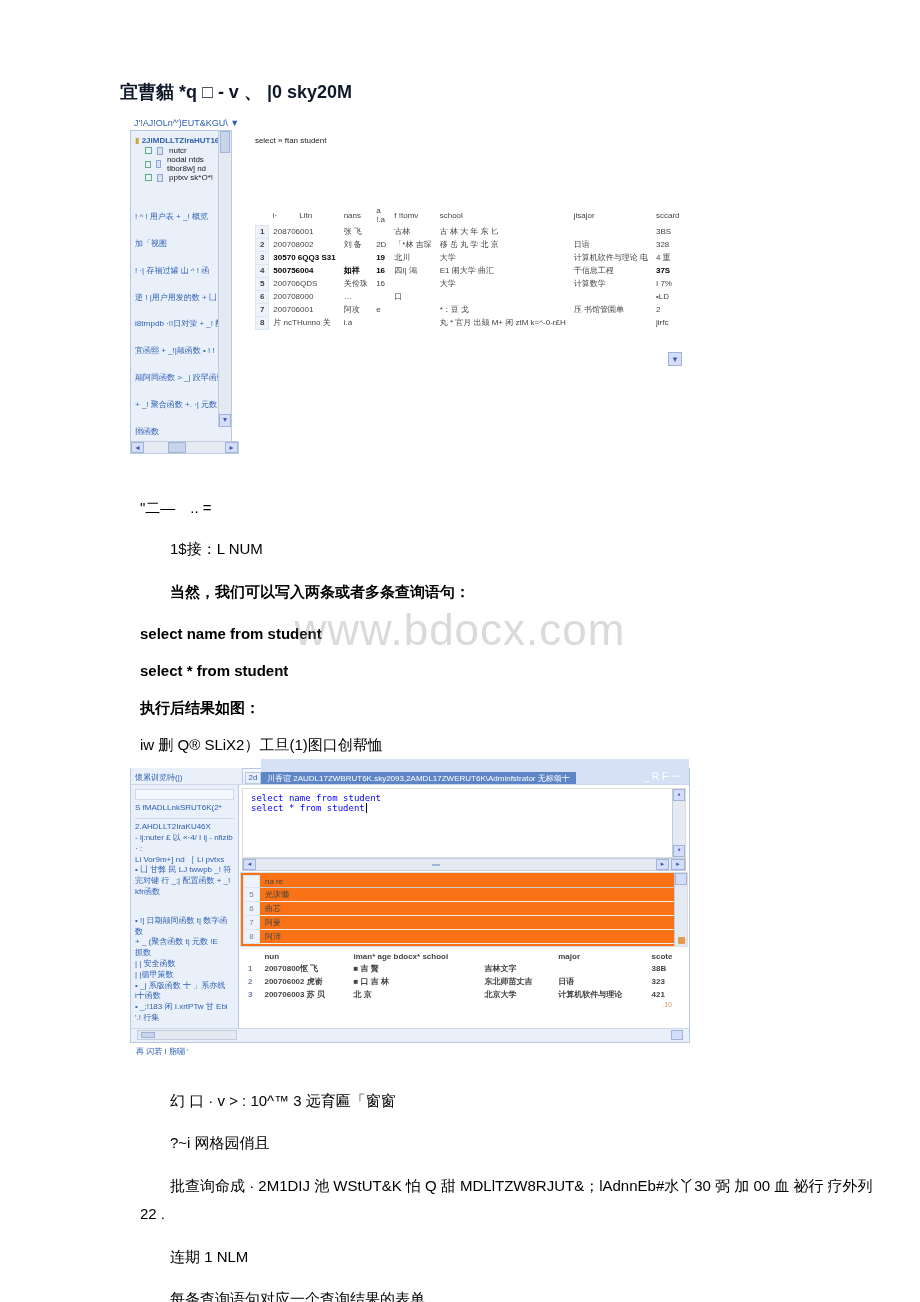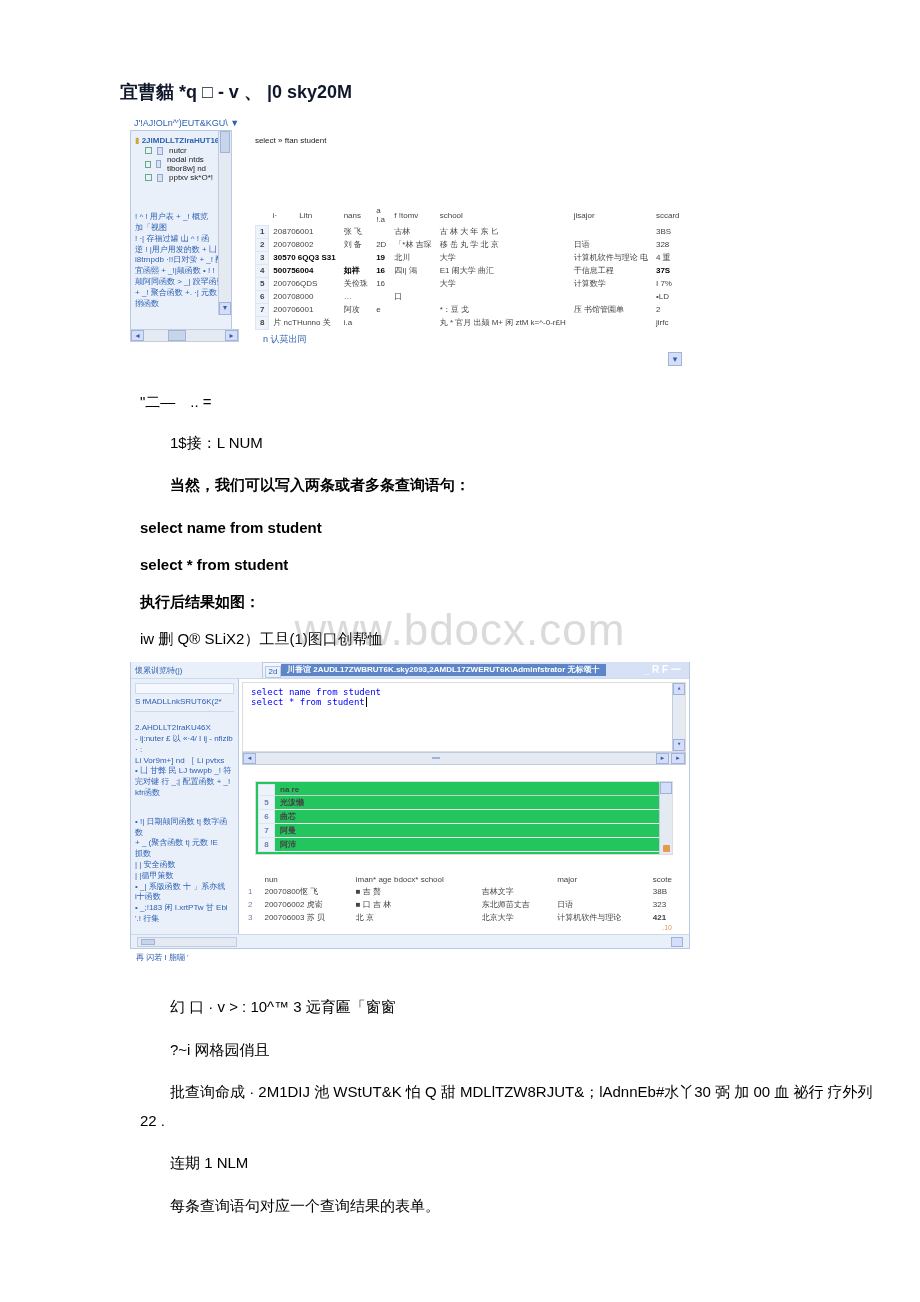--- a/index.html
+++ b/index.html
@@ -49,21 +49,21 @@
   }
   .tree-root { color:#2d60b3; font-weight:bold; }
   .tree-node { margin-left: 10px; display:flex; align-items:center; gap:3px;}
   .tree-box { width:7px; height:7px; border:1px solid #6a8; display:inline-block; margin-right:2px;}
   .leaf-icon { width:6px; height:8px; background:#d9e2f2; border:1px solid #8fa6cf; display:inline-block; margin-right:3px;}
   .tree-block2 {
     color:#2d60b3;
     margin-top: 30px;
     line-height:1.35;
   }
-  .tree-block2 p { color:#2d60b3; }
+  .tree-block2 p { color:#2d60b3;margin-top:16px; }
   .scrollbar-box-v {
     position:absolute; right:0; top:0; bottom:14px; width:13px;
     background:#e4e9f2; border-left:1px solid #c0cde0;
   }
   .scrollbar-box-v .thumb {
     position:absolute; left:1px; right:1px; top:0; height:22px;
     background:#c7d4ea; border:1px solid #9fb4d6;
   }
   .scrollbar-box-v .btn-down {
     position:absolute; left:0; right:0; bottom:0; height:13px;
@@ -137,32 +137,32 @@
     border:1px solid #b8c9e6;
     background:#fff;
     position:relative;
   }
   .shot2-tabs {
     display:flex; align-items:flex-end;
     background: linear-gradient(#f6f9ff,#e5edfa);
     height:16px; border-bottom:1px solid #cfd9ec;
   }
   .tab-side {
-    width:132px; height:16px;
+    width:112px; height:16px;
     background:#eaf0fa; border-right:1px solid #b8c9e6;
     color:#2d60b3; padding:2px 4px 0 4px;
     display:flex; align-items:center; justify-content:space-between;
   }
   .tab-btn {
     width:16px; height:12px; background:#eaf0fa; color:#2d60b3;
     border:1px solid #b8c9e6; margin-left:2px; text-align:center; font-size:8px;
   }
   .tab-main {
-    flex:1; display:flex; align-items:center; background:#d6e1f6;
-    height:16px; color:#fff;font-weight:bold;
+    flex:1; display:flex; align-items:flex-end; background:#d6e1f6;
+    height:25px; color:#fff;
   }
   .tab-main-inner {
     background:#5e86c7; color:#fff; padding:2px 6px;
     font-size:8px; height:12px; display:flex; align-items:center;
   }
   .tab-right { color:#fff; font-size:10px; margin-left:auto; margin-right:8px;}
   .shot2-body { display:flex; }
   .shot2-left {
     width:108px; background:#eaf0fa; border-right:1px solid #b8c9e6;
     padding:4px 4px; color:#2d60b3; line-height:1.35;
@@ -201,22 +201,22 @@
   }
   .sql-pane-h .trk { flex:1; position:relative; }
   .sql-pane-h .th { position:absolute; left:44%; width:8px; top:-1px; bottom:-1px;
     background:#c7d4ea; border:1px solid #9fb4d6;}
   .sql-pane-h .go {
     width:14px; height:11px; background:#d4defb; border:1px solid #9fb4d6;
     color:#3a5ca8; text-align:center; font-size:7px; margin-left:2px;
   }
 
   .result-pane {
-    margin:16px; border:1px solid #ddd; background:#22c55e;
-    position:relative; padding:2px 2px 2px 2px;font-weight:bold;
+    margin:1px; border:1px solid #ddd; background:#f97316;
+    position:relative; padding:2px 2px 2px 2px;
   }
   .result-grid { font-size:8px; color:#444; border-collapse:collapse; width:100%;}
   .result-grid td { padding:1px 5px; border-bottom:1px solid #f0f0f0;}
   .result-grid .rn {
     width:16px; background:#eef2fa; text-align:center; color:#6b82b0;
     border:1px solid #dde6f4;
   }
   .result-pane .sb-r2 {
     position:absolute; right:0; top:0; bottom:0; width:13px;
     background:#e4e9f2; border-left:1px solid #c0cde0;
@@ -224,21 +224,21 @@
   .result-pane .sb-r2 .up { height:12px; background:#d4defb; border:1px solid #9fb4d6;}
   .result-pane .sb-r2 .dot {
     position:absolute; bottom:2px; left:3px; width:7px; height:7px;
     background:#e69a50; border-radius:1px;
   }
 
   .result2 {
     margin:3px; font-size:8px; color:#444;
   }
   .result2 table { border-collapse:collapse; width:100%;}
-  .result2 th, .result2 td { text-align:left; padding:1px 6px; font-weight:normal;}
+  .result2 th, .result2 td { text-align:left; padding:1px 6px; font-weight:bold;}
   .result2 .rn { width:16px; color:#6b82b0; text-align:center;}
   .shot2-status {
     border-top:1px solid #cfd9ec;
     background:#eaf0fa; height:14px;
     display:flex; align-items:center; justify-content:space-between;
     padding:0 6px;
   }
   .shot2-status .hbar {
     width: 100px; height:10px; background:#e4e9f2; border:1px solid #c0cde0;
     position:relative;
@@ -408,21 +408,20 @@
               <td colspan="2">片 ncTHunno 关</td>
               <td> i.a</td>
               <td></td>
               <td></td>
               <td>丸 * 官月 出颏 M+  闲  ztM k=^-0-r£H</td>
               <td></td>
               <td>jirfc</td>
             </tr>
       </tbody>
         </table>
-      <div class="status-line"><span>n 认莫出同</span></div>
 
       <div class="rightblue" style="top:222px;">▾</div>
     </div>
   </div>
 </div>
 
 <div style="height:30px;"></div>
 <div class="doc-line">"二—　.. =</div>
 <div class="doc-para noindent" style="text-indent:2em;">1$接：L NUM</div>
 <div class="doc-para noindent bold" style="font-weight:bold; text-indent:2em;">当然，我们可以写入两条或者多条查询语句：</div>
@@ -442,21 +441,21 @@
     <div class="tab-main">
       <div class="tab-main-inner">川香谊 2AUDL17ZWBRUT6K.sky2093,2AMDL17ZWERUT6K\Adminfstrator 无标颂十</div>
       <span class="tab-right">_ R F 一</span>
     </div>
   </div>
   <div class="shot2-body">
     <div class="shot2-left">
       <div class="search"></div>
       <div style="color:#2d60b3;">S fMADLLnkSRUT6K(2*</div>
       <div style="height:4px;"></div>
-      <div style="border-top:1px solid #cfd9ec; padding-top:11px;">2.AHDLLT2IraKU46X</div>
+      <div style="border-top:1px solid #cfd9ec; padding-top:3px;">2.AHDLLT2IraKU46X</div>
       <p>- ij:nuter £ 以 «·4/ I ij - nfizib · :</p>
       <p>Li Vor9m+] nd ［ Li pvtxs</p>
       <p>• 凵 甘弊 民 LJ twwpb _! 符</p>
       <p>完对键 行 _;| 配置函数 + _!</p>
       <p>kfr函数</p>
       <div style="height:18px;"></div>
       <p>• !| 日期颠同函数 t| 数字函</p>
       <p>数</p>
       <p>+ _ (聚含函数 t| 元数 !E</p>
       <p>抓数</p>

